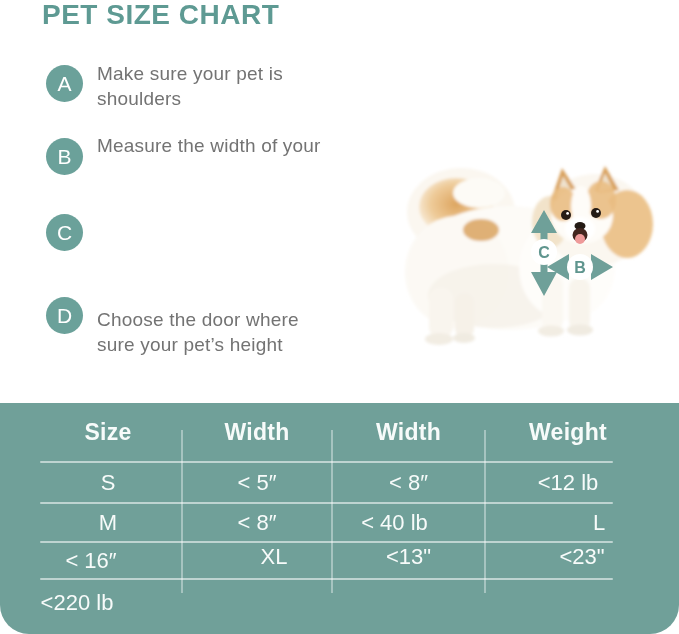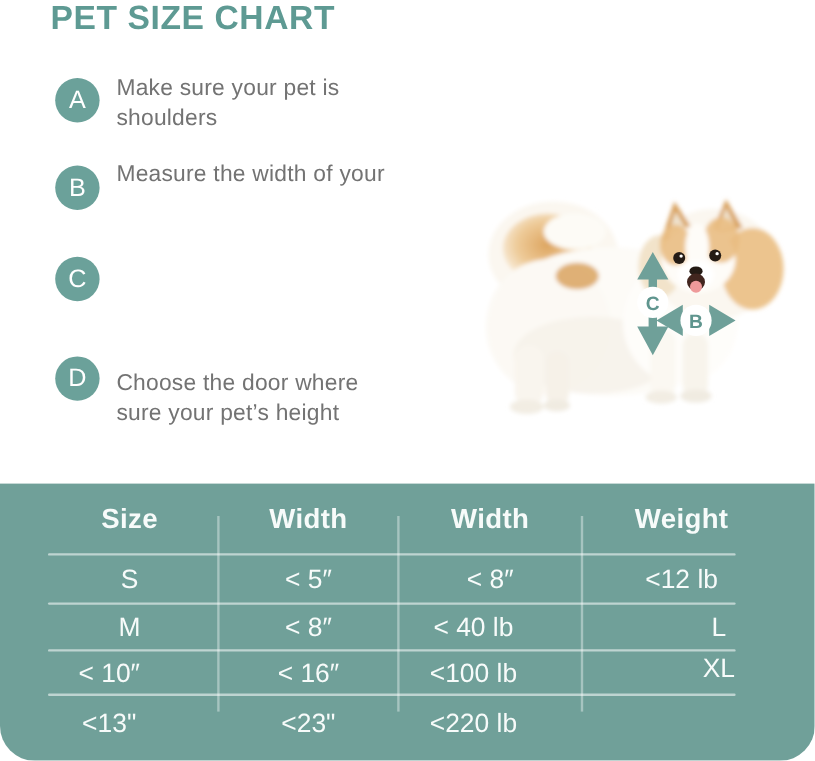--- a/index.html
+++ b/index.html
@@ -166,23 +166,21 @@
     <div class="cell c1">S</div>
     <div class="cell">&lt; 5″</div>
     <div class="cell">&lt; 8″</div>
     <div class="cell c4">&lt;12 lb</div>
 
     <div class="cell c1">M</div>
     <div class="cell">&lt; 8″</div>
     <div class="cell c4">&lt; 40 lb</div>
 
     <div class="cell c1">L</div>
-    <div class="cell">&lt; 10″</div>
     <div class="cell">&lt; 16″</div>
-    <div class="cell c4">&lt;100 lb</div>
 
     <div class="cell c1 last">XL</div>
     <div class="cell last">&lt;13"</div>
     <div class="cell last">&lt;23"</div>
     <div class="cell c4 last">&lt;220 lb</div>
 
     <div class="hline hl1"></div>
     <div class="hline hl2"></div>
     <div class="hline hl3"></div>
     <div class="hline hl4"></div>

